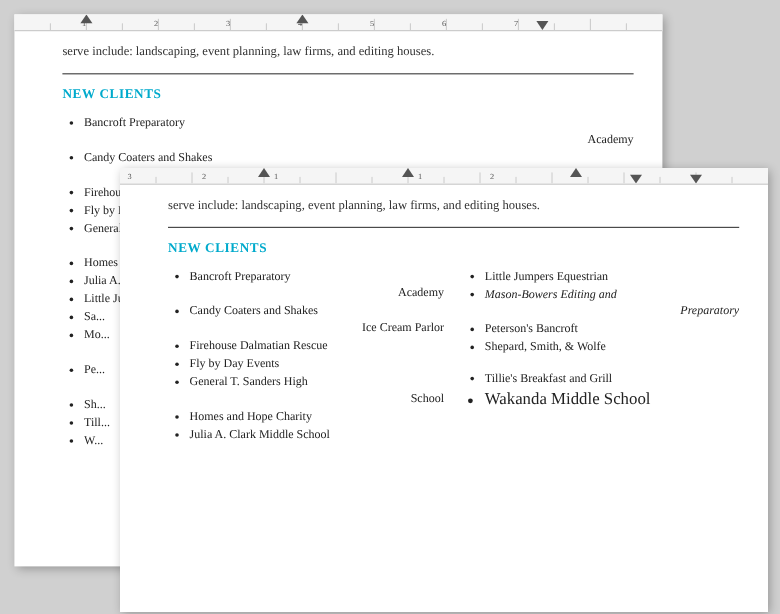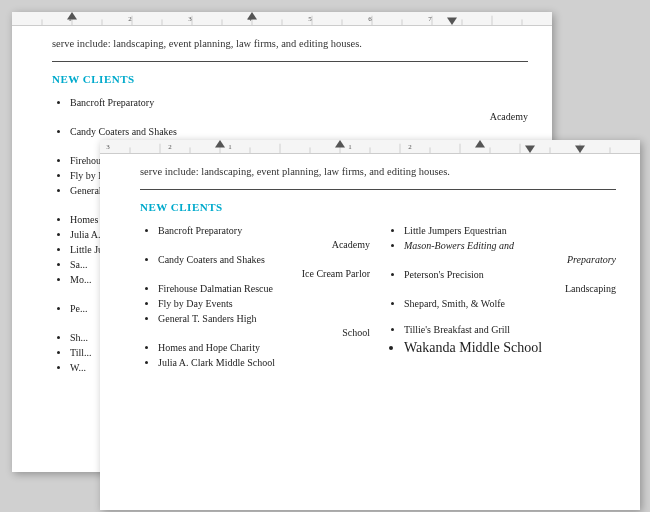--- a/index.html
+++ b/index.html
@@ -256,22 +256,21 @@
       <div style="flex: 1;">
         <ul style="list-style: disc; padding-left: 18px;">
           <li style="font-size:10px; line-height:1.4; margin-bottom:1px;">
               <span class="client-name-line1">Little Jumpers Equestrian</span>
             </li>
           <li style="font-size:10px; line-height:1.4; margin-bottom:1px;font-style:italic;">
               <span class="client-name-line1">Mason-Bowers Editing and</span>
               <span class="client-name-line2">Preparatory</span>
             </li>
           <li style="font-size:10px; line-height:1.4; margin-bottom:1px;">
-              <span class="client-name-line1">Peterson's Precision</span>
-              <span class="client-name-line2">Landscaping</span>
+              <span class="client-name-line1">Peterson's Bancroft</span>
             </li>
           <li style="font-size:10px; line-height:1.4; margin-bottom:12px;">Shepard, Smith, &amp; Wolfe</li>
           <li style="font-size:10px; line-height:1.4; margin-bottom:1px;">Tillie's Breakfast and Grill</li>
           <li style="font-size:14px; line-height:1.4; margin-bottom:1px;">Wakanda Middle School</li>
         </ul>
       </div>
     </div>
   </div>
 </div>
 

